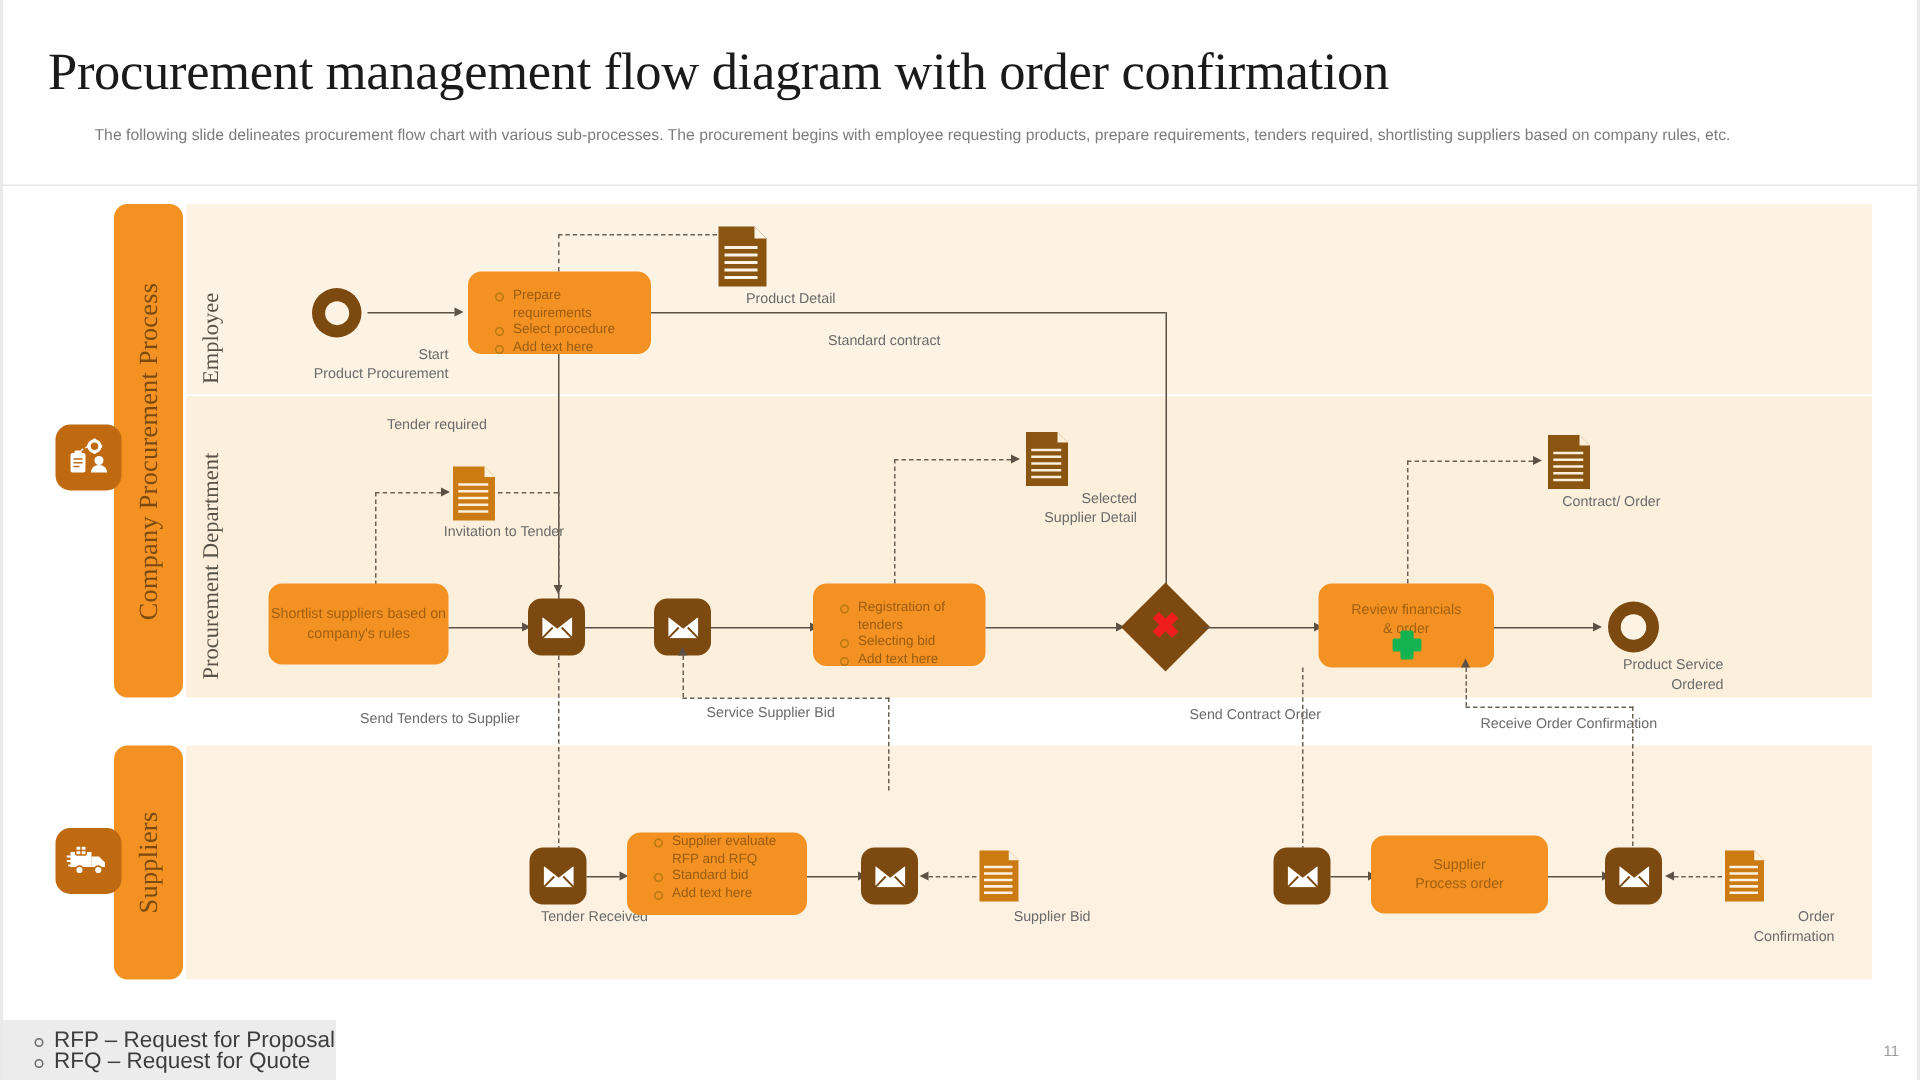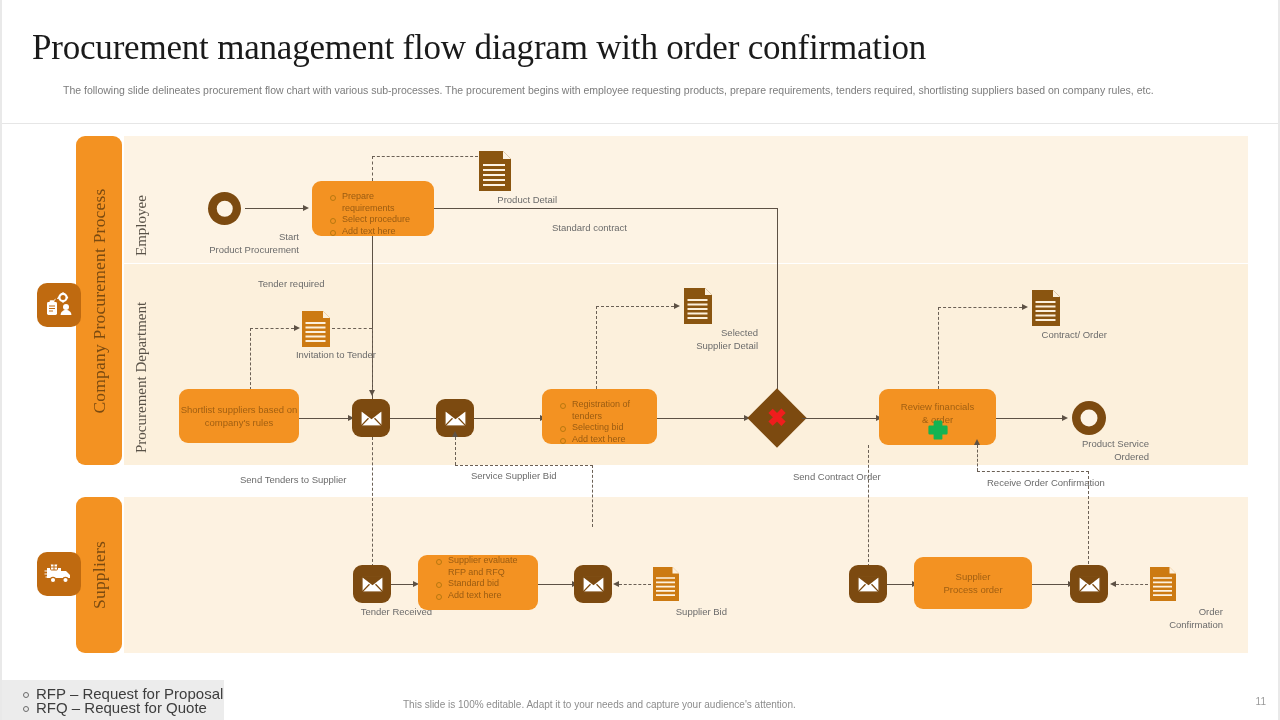--- a/index.html
+++ b/index.html
@@ -444,16 +444,15 @@
     <div class="arw al" style="left:1108px;top:449.5px;"></div>
 
   </div>
 
   <div id="legend">
     <ul>
       <li>RFP  –  Request for Proposal</li>
       <li>RFQ  –  Request for Quote</li>
     </ul>
   </div>
-  <div id="footer-note">This slide is 100% editable. Adapt it to your needs and capture your audience's attention.</div>
   <div id="slide-no">11</div>
 
 </div>
 
 </body></html>

